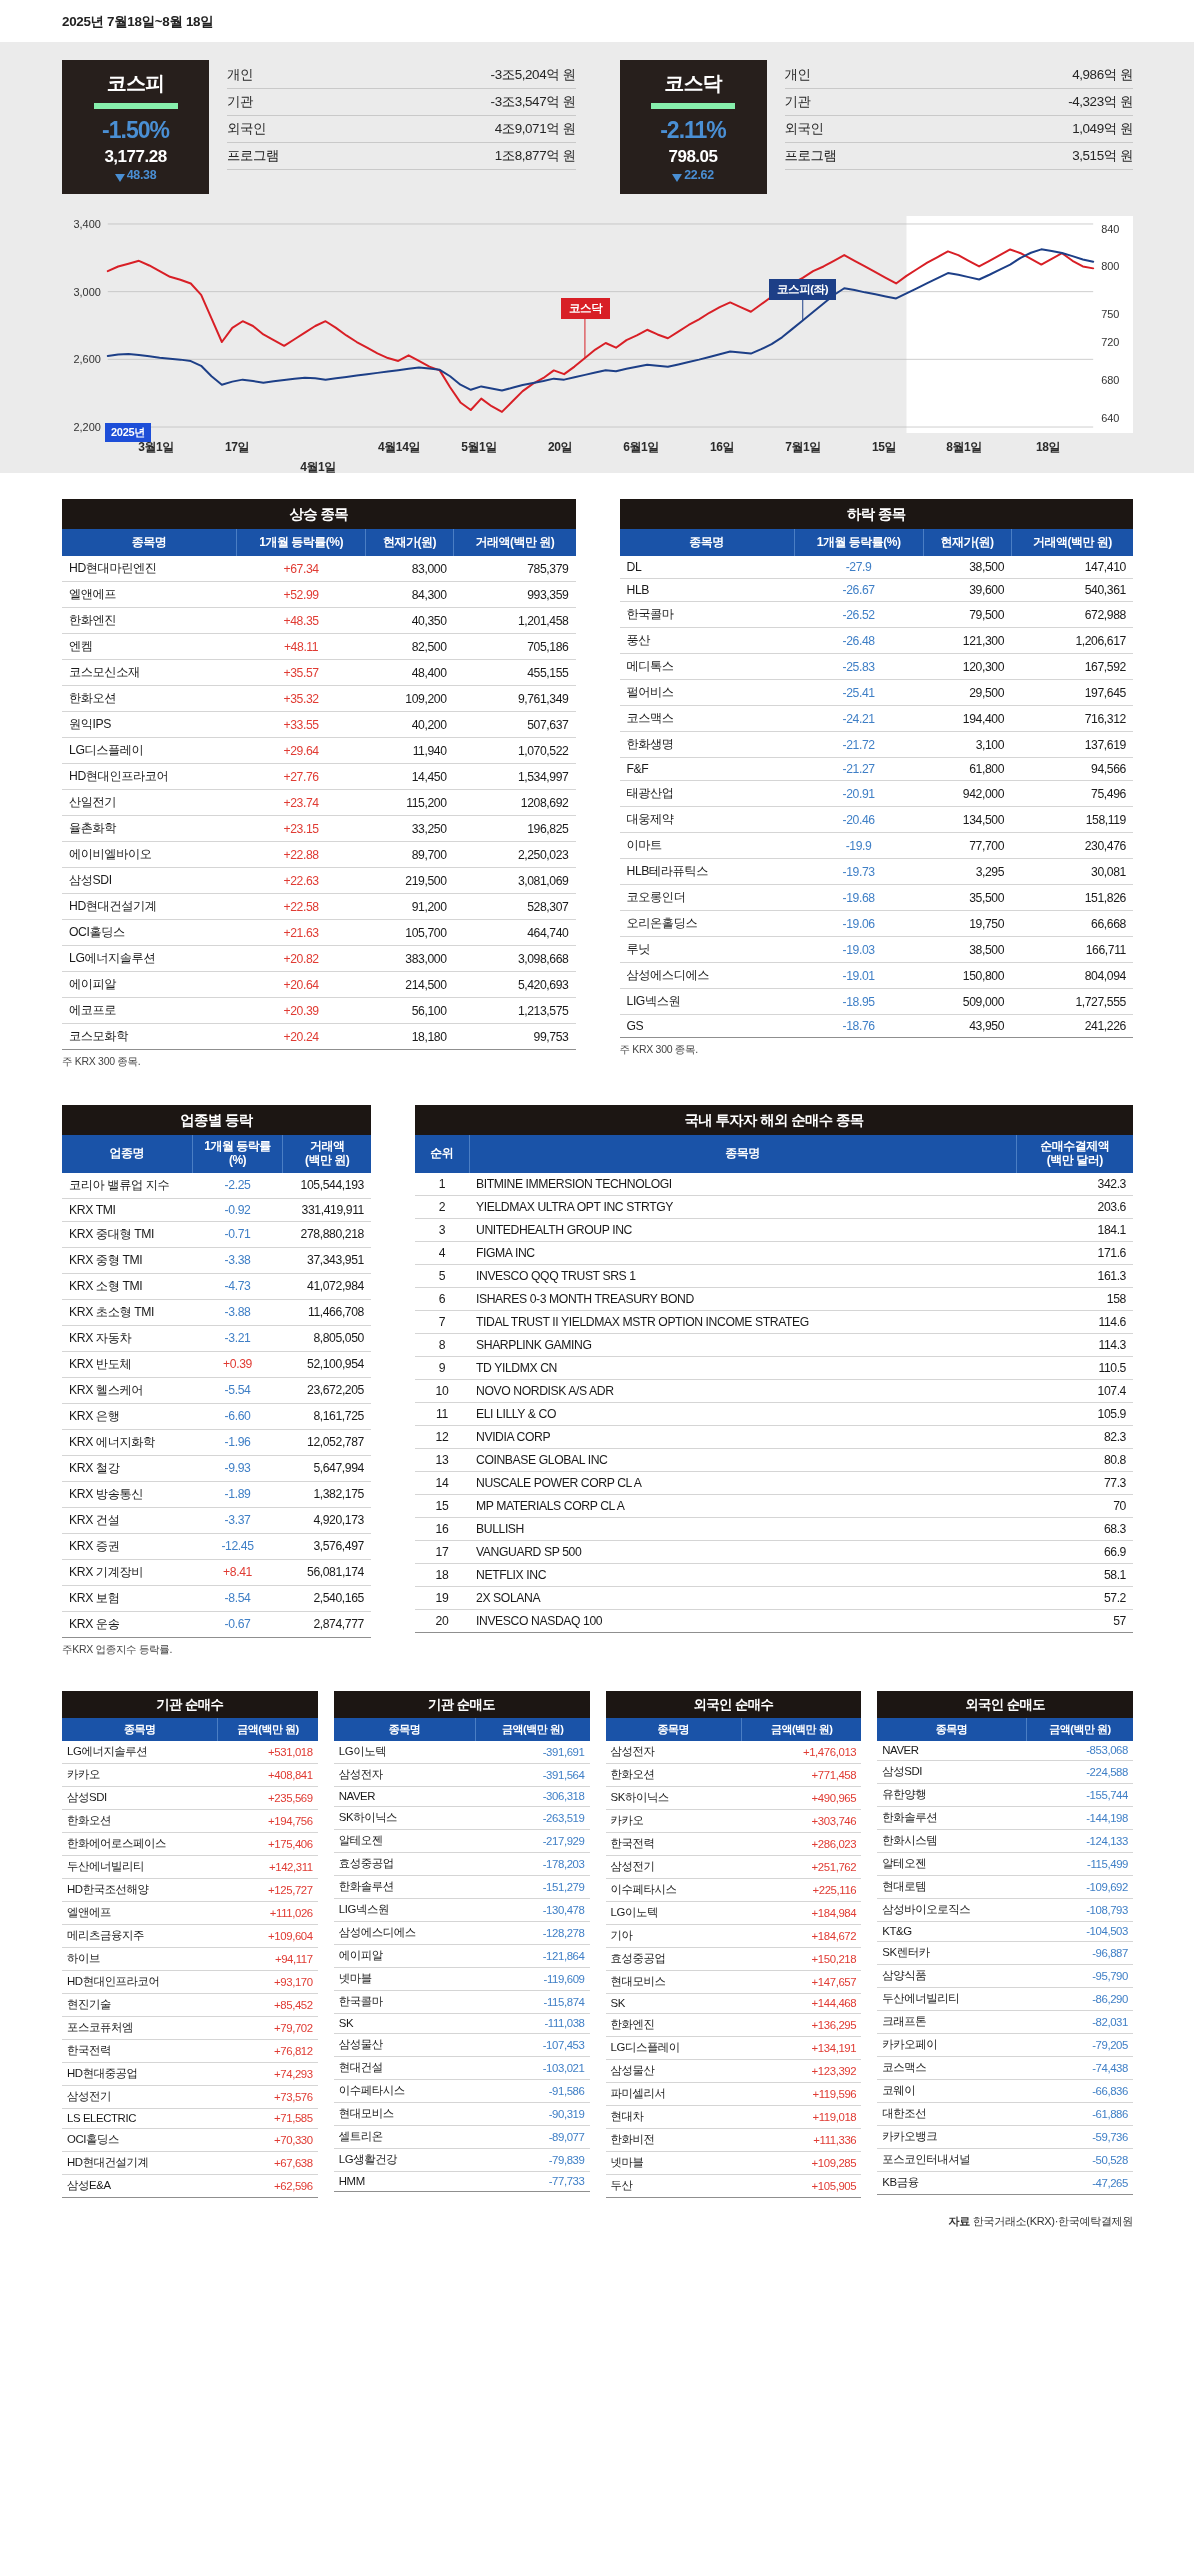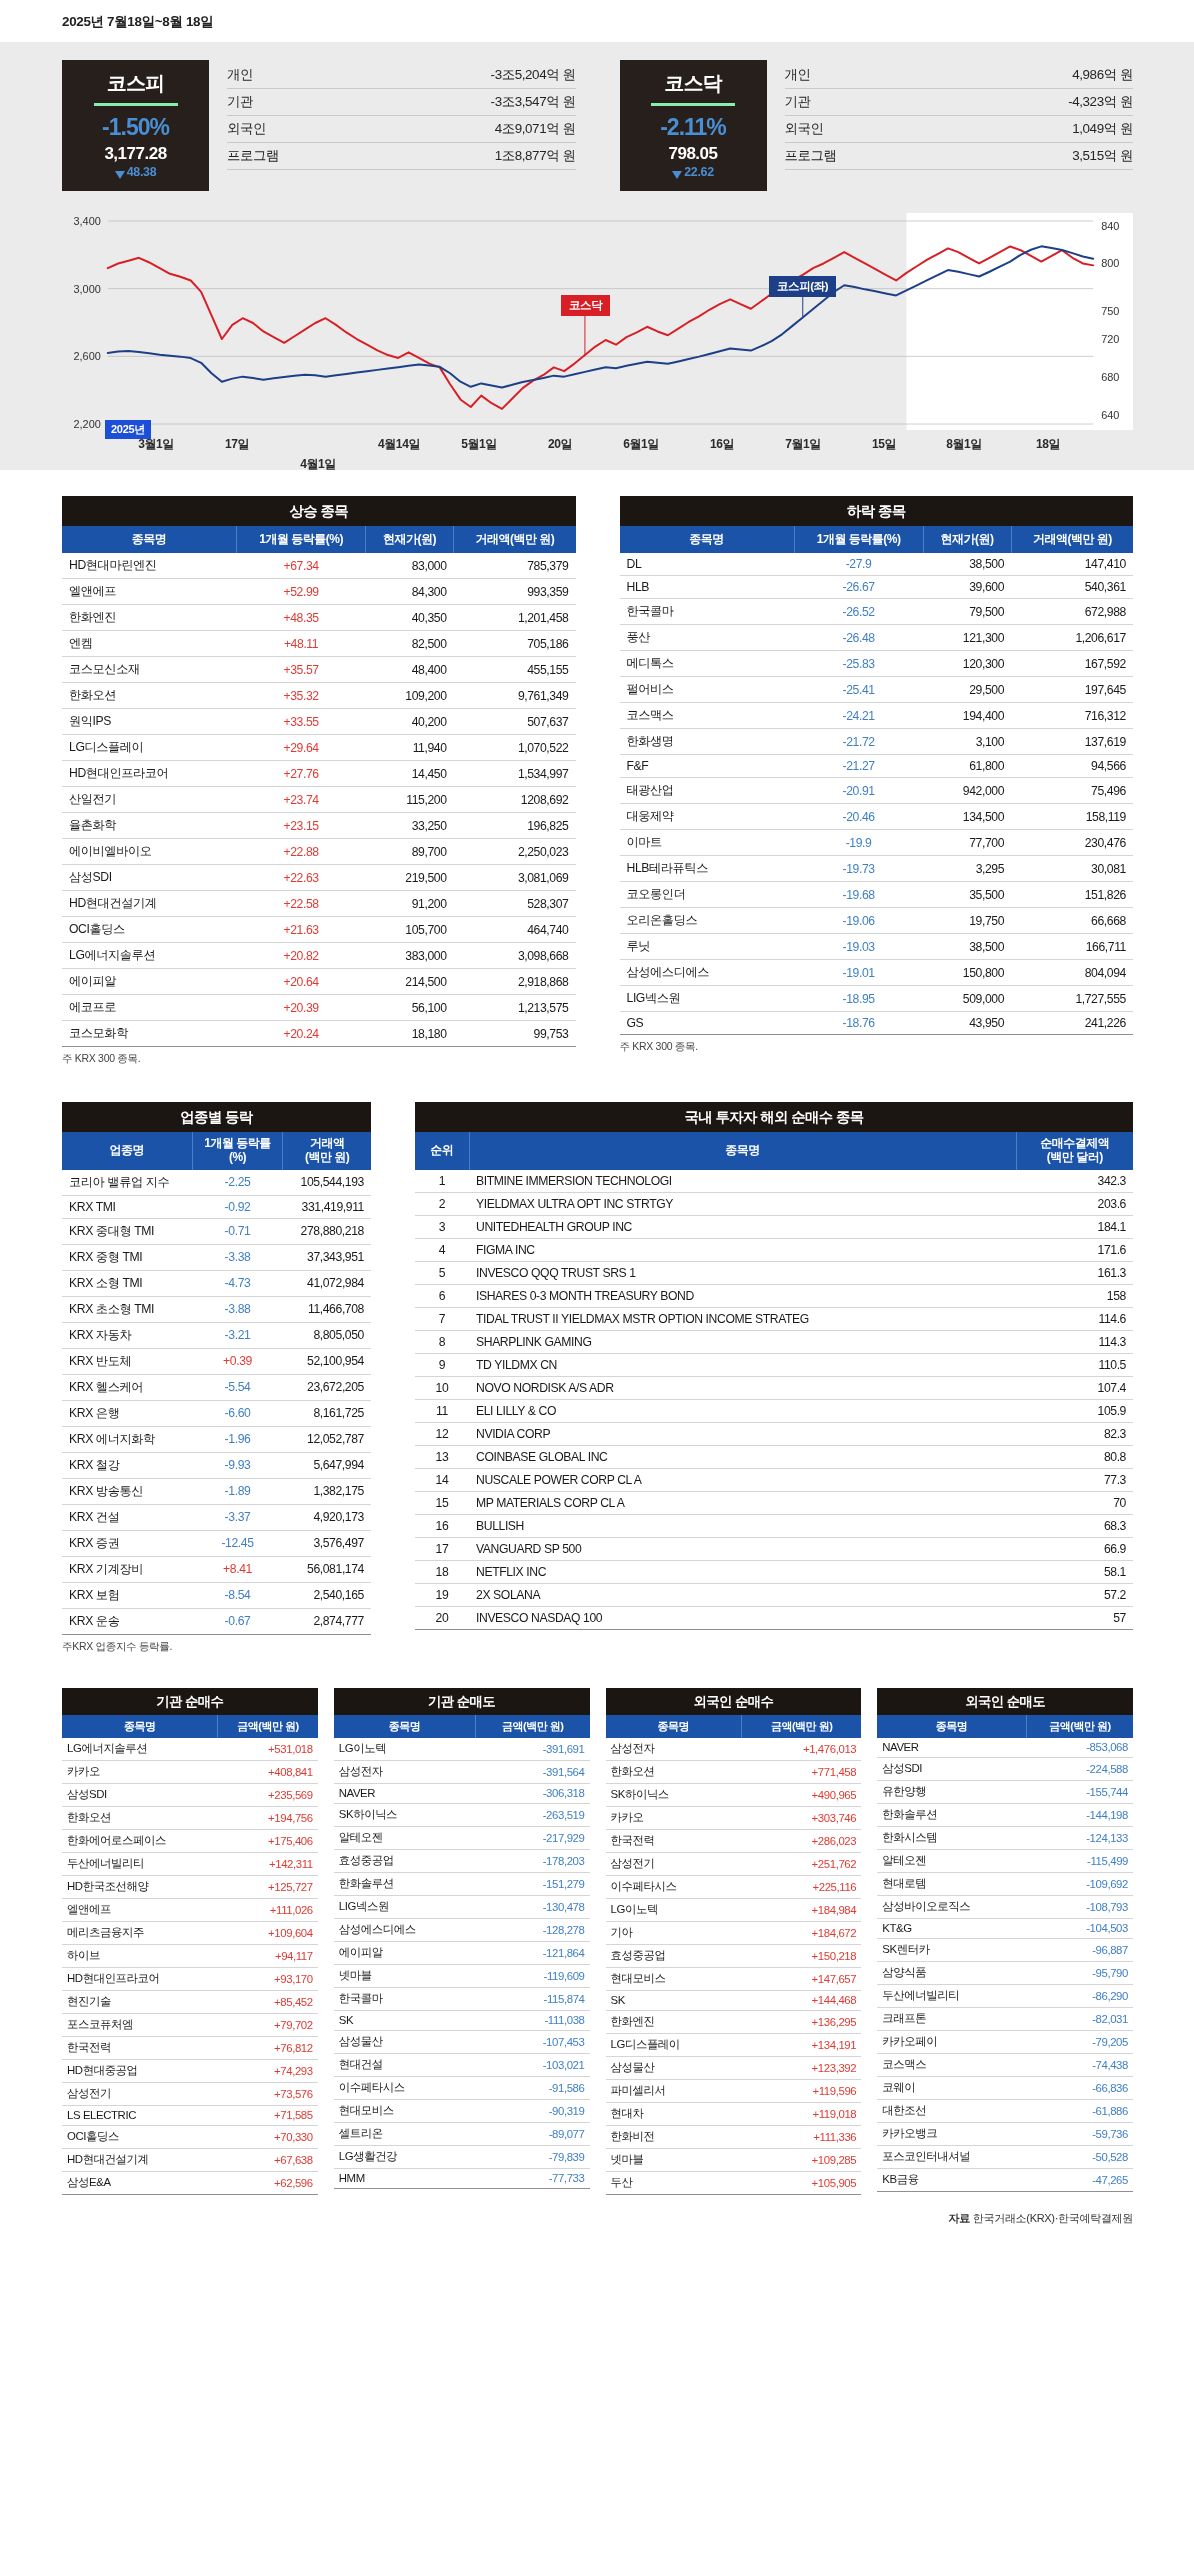--- a/index.html
+++ b/index.html
@@ -43,21 +43,21 @@
     align-items: center;
     justify-content: flex-start;
     flex: none;
   }
   .idx-name {
     color: #ffffff;
     font-size: 20px;
     font-weight: 800;
     letter-spacing: -0.8px;
     padding-bottom: 6px;
-    border-bottom: 3px solid #86efac;
+    border-bottom: 6px solid #86efac;
     width: 84px;
     text-align: center;
     margin-bottom: 8px;
   }
   .idx-pct {
     font-size: 23px;
     font-weight: 800;
     letter-spacing: -1px;
     margin-bottom: 3px;
   }
@@ -446,21 +446,21 @@
             <tr>
               <td class="name ">LG에너지솔루션</td>
               <td class="ctr up">+20.82</td>
               <td class="num">383,000</td>
               <td class="num">3,098,668</td>
             </tr>
             <tr>
               <td class="name ">에이피알</td>
               <td class="ctr up">+20.64</td>
               <td class="num">214,500</td>
-              <td class="num">2,918,868</td>
+              <td class="num">5,420,693</td>
             </tr>
             <tr>
               <td class="name ">에코프로</td>
               <td class="ctr up">+20.39</td>
               <td class="num">56,100</td>
               <td class="num">1,213,575</td>
             </tr>
             <tr>
               <td class="name ">코스모화학</td>
               <td class="ctr up">+20.24</td>

